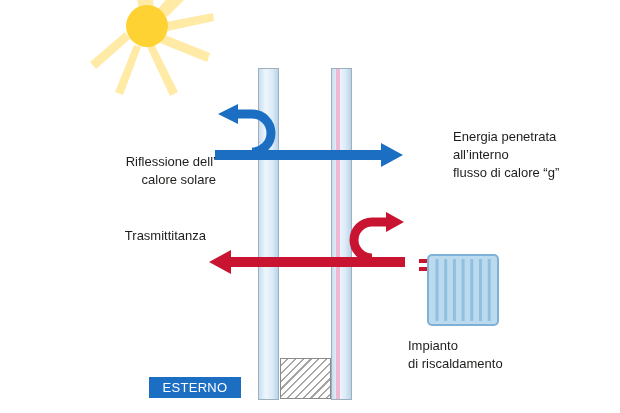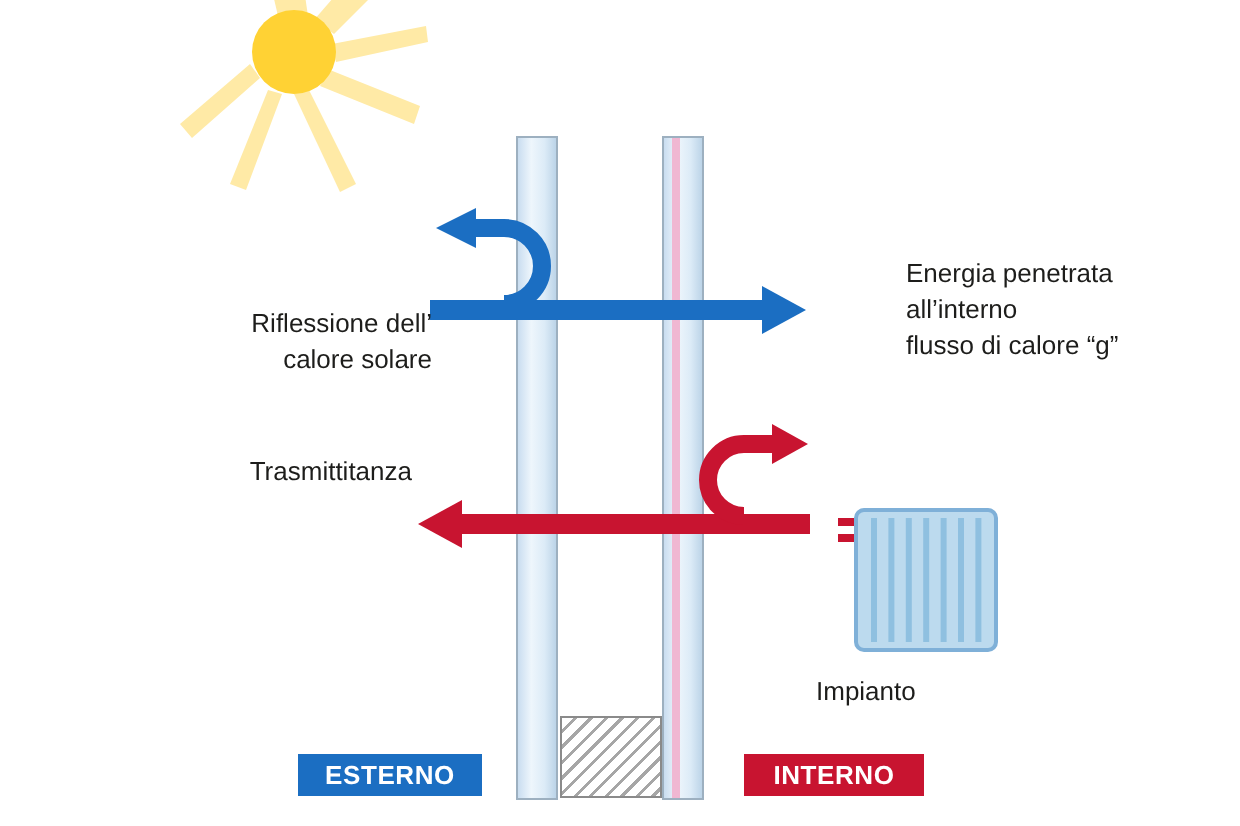--- a/index.html
+++ b/index.html
@@ -25,21 +25,21 @@
     border:1.5px solid #8a8a8a;box-sizing:border-box;
   }
   .overlay{position:absolute;left:0;top:0;}
   .lbl{
     position:absolute;font-size:13px;line-height:1.38;color:#1d1d1b;
   }
   .lbl-right{text-align:right;}
   .zone-badge{
     position:absolute;top:377px;height:21px;
     display:flex;align-items:center;justify-content:center;
-    color:#ffffff;font-weight:bold;font-size:13px;letter-spacing:.3px;
+    color:#ffffff;font-weight:normal;font-size:13px;letter-spacing:.3px;
   }
   .zone-esterno{left:149px;width:92px;background:#1b6ec2;}
   .zone-interno{left:372px;width:90px;background:#c81430;}
 </style>
 </head>
 <body>
 
 <div class="canvas">
 
   <div class="pane pane-left"></div>
@@ -100,18 +100,18 @@
     <div>flusso di calore “g”</div>
   </div>
 
   <div class="lbl lbl-right" style="left:48px;top:227px;width:158px;">
     <div>Trasmittitanza</div>
   </div>
 
 
   <div class="lbl" style="left:408px;top:337px;width:150px;">
     <div>Impianto</div>
+    <div>di riscaldamento</div>
   </div>
 
   <div class="zone-badge zone-esterno">ESTERNO</div>
-  <div class="zone-badge zone-interno">INTERNO</div>
 
 </div>
 
 </body></html>

